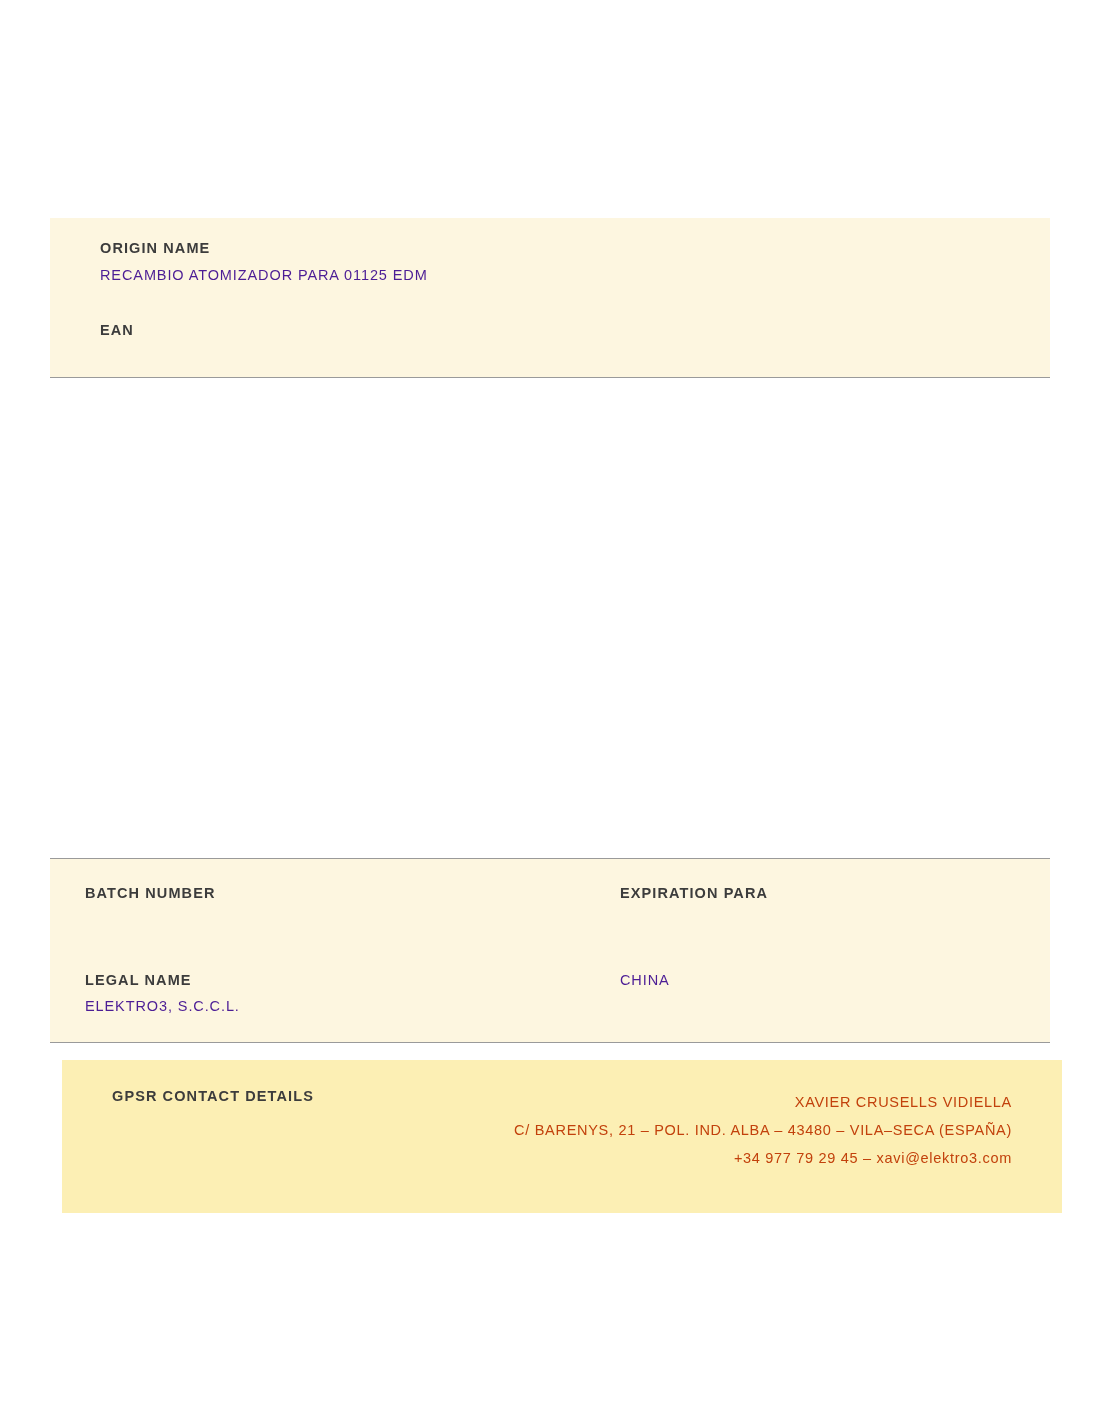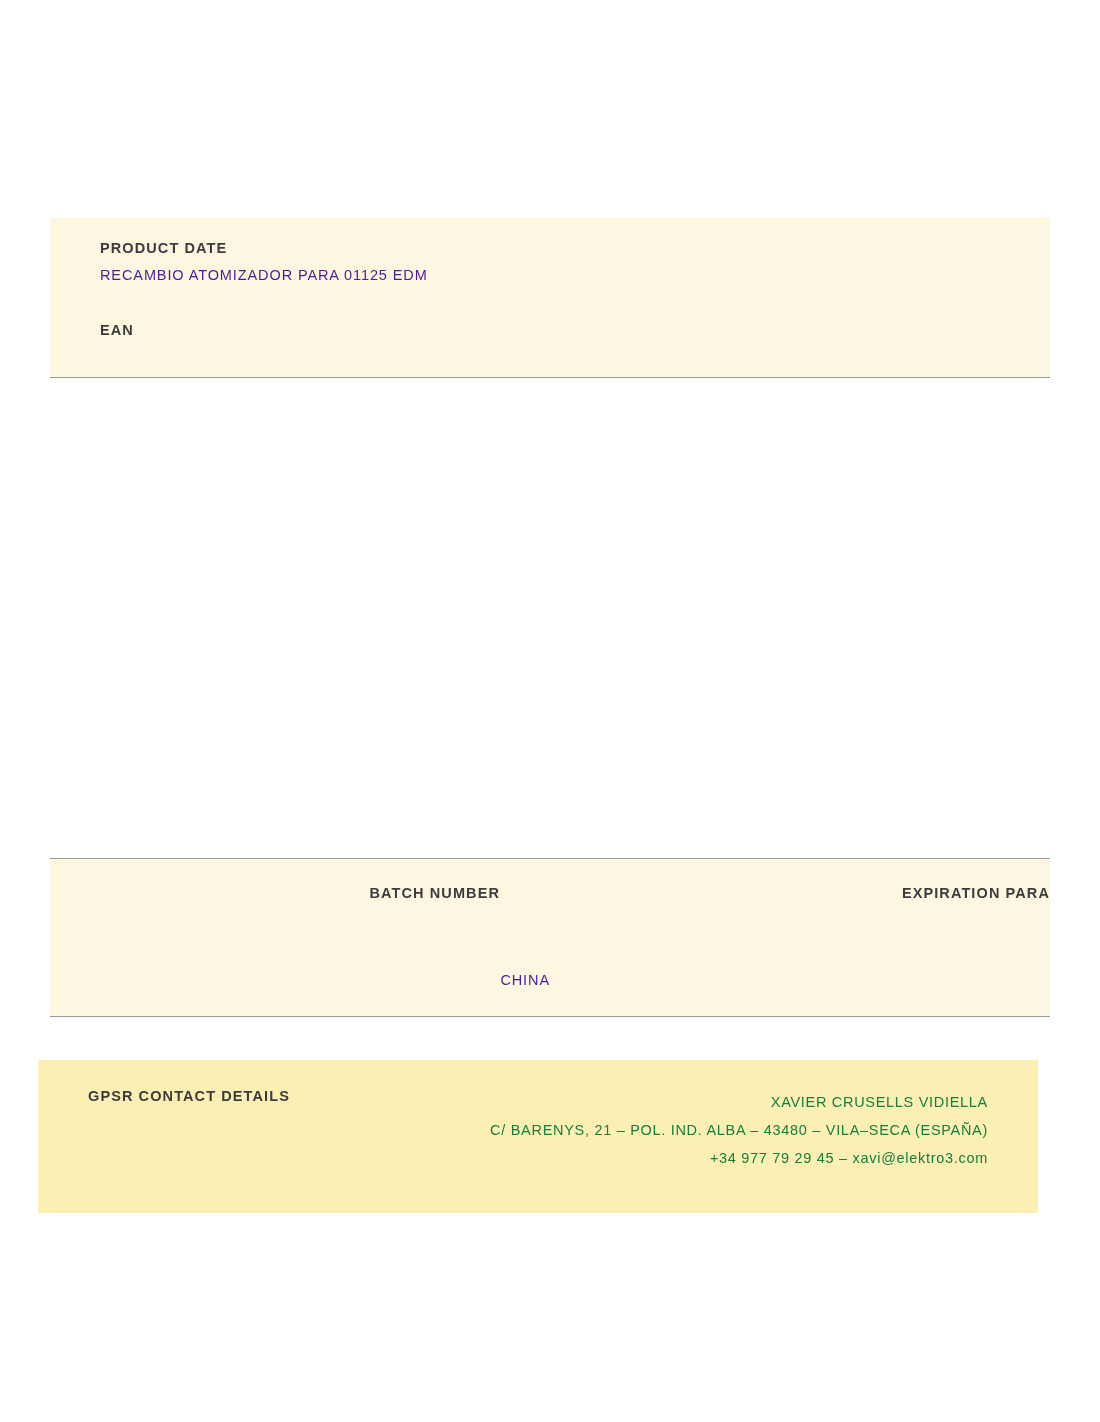--- a/index.html
+++ b/index.html
@@ -61,36 +61,37 @@
     border-bottom: 1px solid #9a9a9a;
     box-sizing: border-box;
     padding: 26px 0 28px 0;
   }
   .mid-row {
     display: flex;
     width: 100%;
   }
   .mid-cell {
     flex: 0 0 50%;
-    text-align: right;
+    text-align: left;
     box-sizing: border-box;
+    margin-left: 35px;
   }
   .mid-cell .field-label {
     margin-bottom: 10px;
   }
   .mid-row.second {
     margin-top: 61px;
   }
   .mid-cell.left-pad { padding-right: 50px; }
   .mid-cell.right-pad { padding-right: 0px; }
 
   
   .gpsr-block {
     position: absolute;
-    left: 38px;
+    left: 62px;
     top: 1060px;
     width: 1000px;
     height: 153px;
     background: #fcefb4;
     box-sizing: border-box;
     padding: 28px 50px 0 50px;
     display: flex;
     justify-content: space-between;
     align-items: flex-start;
   }
@@ -101,51 +102,55 @@
     color: #3c3c3c;
     white-space: nowrap;
   }
   .gpsr-lines {
     text-align: right;
     flex: 1;
   }
   .gpsr-lines div {
     font-size: 14.5px;
     letter-spacing: 0.7px;
-    color: #15803d;
+    color: #c2410c;
     line-height: 28px;
   }
 </style>
 </head>
 <body>
 
 <div class="page">
 
   <div class="top-block">
     <div class="field-group">
-      <div class="field-label">PRODUCT DATE</div>
+      <div class="field-label">ORIGIN NAME</div>
       <div class="field-value">RECAMBIO ATOMIZADOR PARA 01125 EDM</div>
     </div>
     <div class="field-group">
       <div class="field-label">EAN</div>
     </div>
   </div>
 
   <div class="mid-block">
     <div class="mid-row first">
       <div class="mid-cell left-pad">
         <div class="field-label">BATCH NUMBER</div>
         <div class="field-value"></div>
       </div>
       <div class="mid-cell right-pad">
         <div class="field-label">EXPIRATION PARA</div>
         <div class="field-value"></div>
       </div>
     </div>
     <div class="mid-row second">
+      <div class="mid-cell left-pad">
+        <div class="field-label">LEGAL NAME</div>
+        <div class="field-value">ELEKTRO3, S.C.C.L.</div>
+      </div>
       <div class="mid-cell right-pad">
         <div class="field-value">CHINA</div>
       </div>
     </div>
   </div>
 
   <div class="gpsr-block">
     <div class="gpsr-title">GPSR CONTACT DETAILS</div>
     <div class="gpsr-lines">
       <div>XAVIER CRUSELLS VIDIELLA</div>

